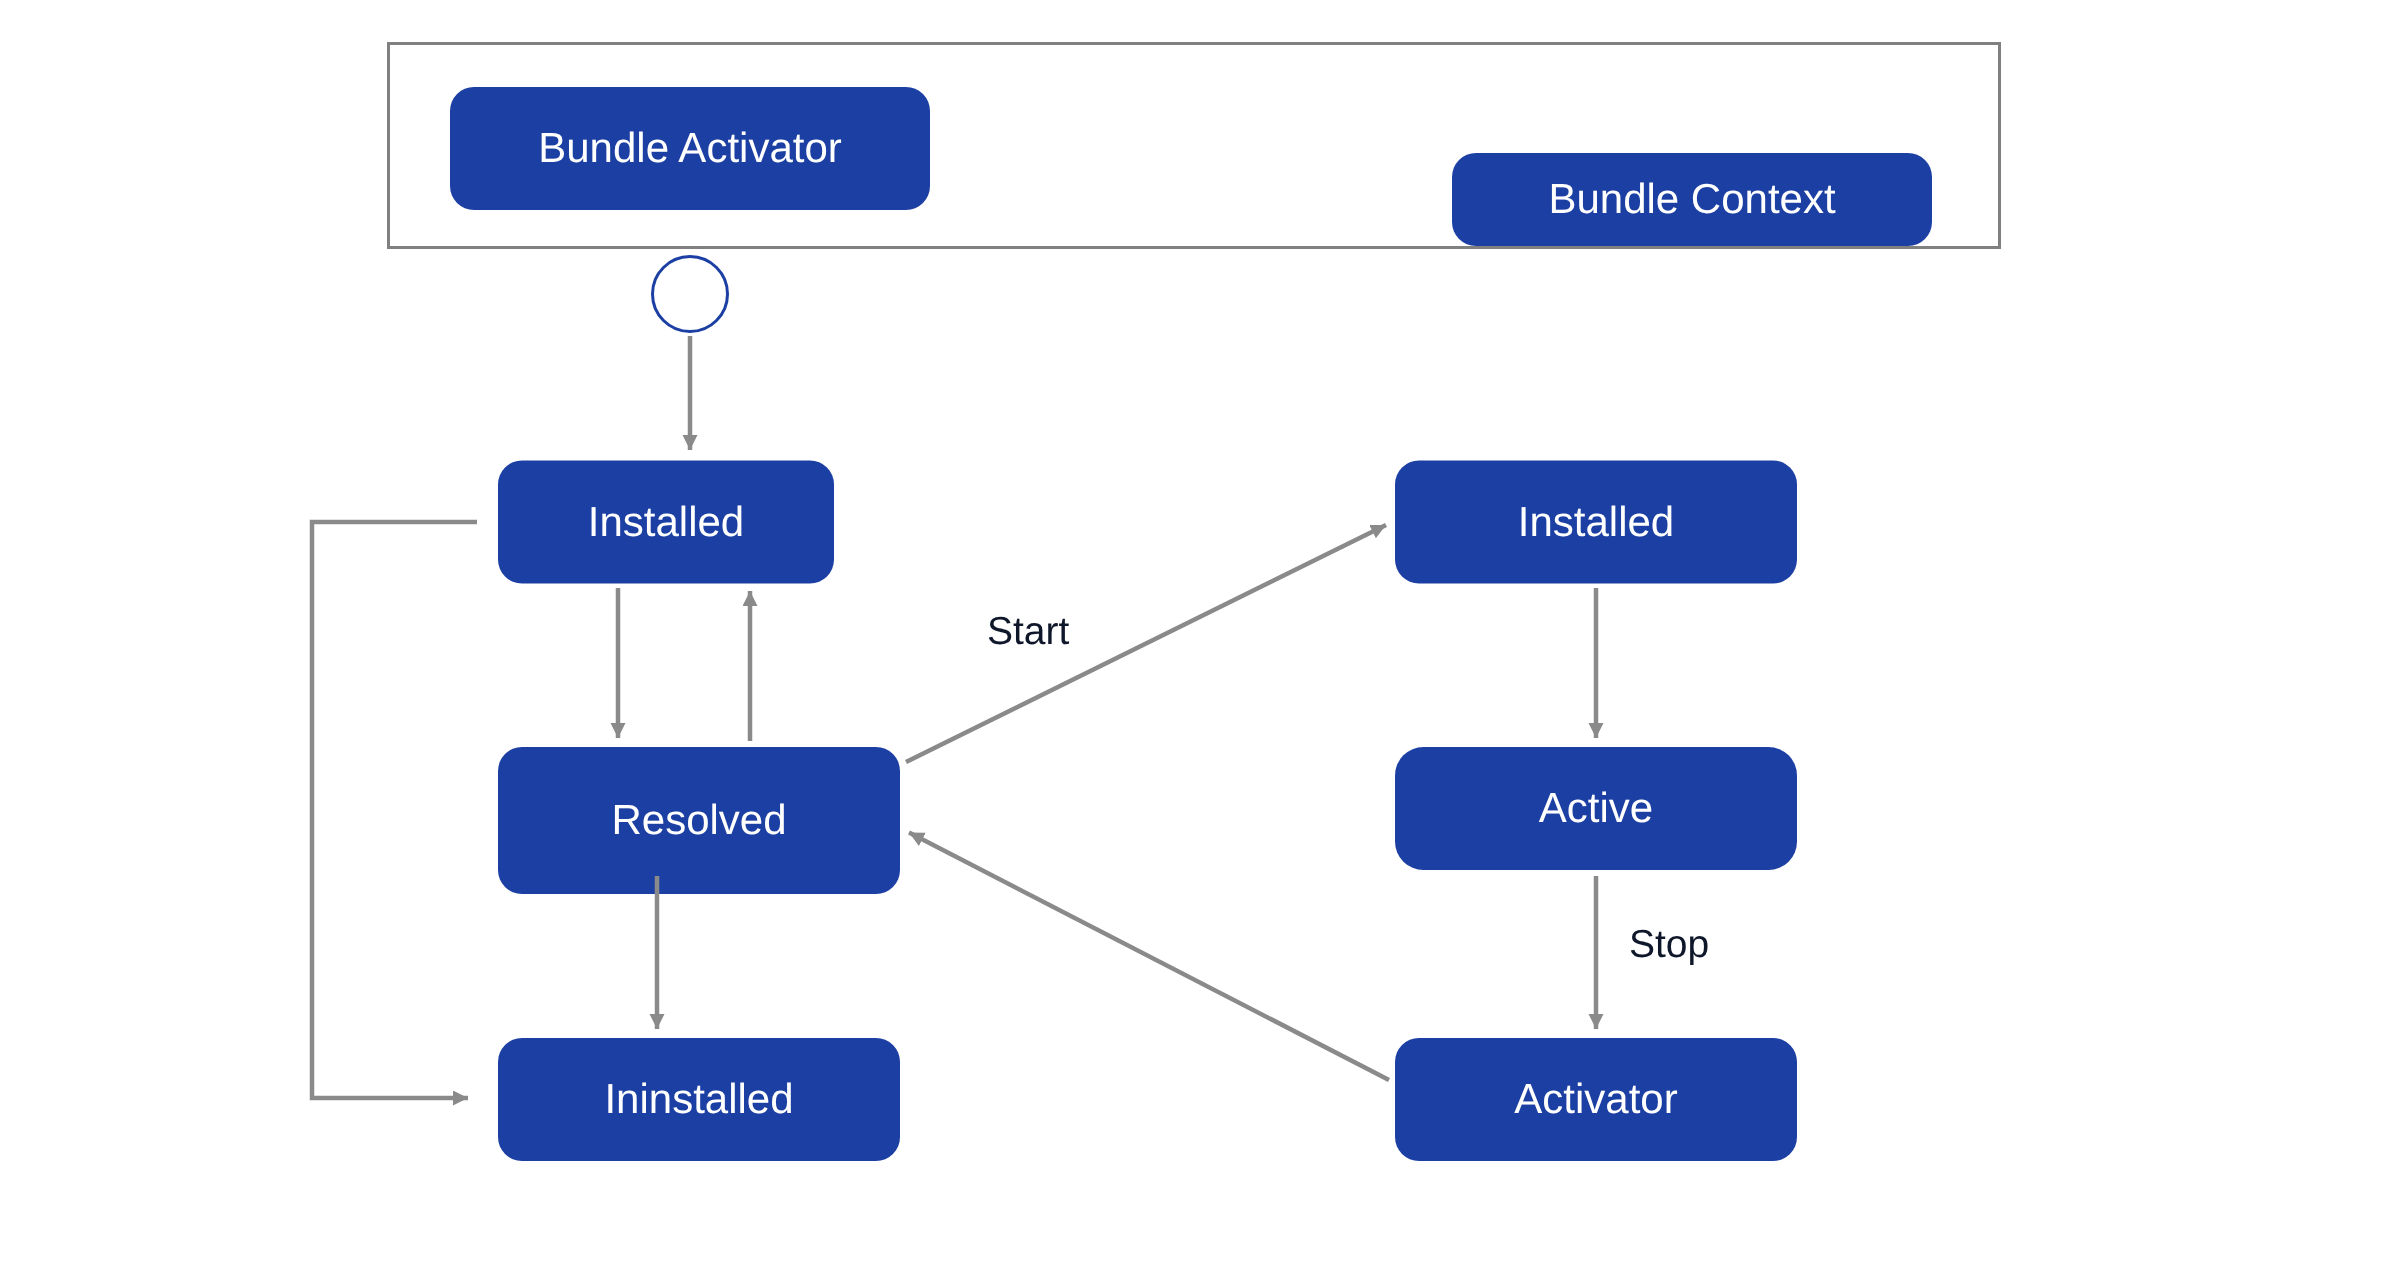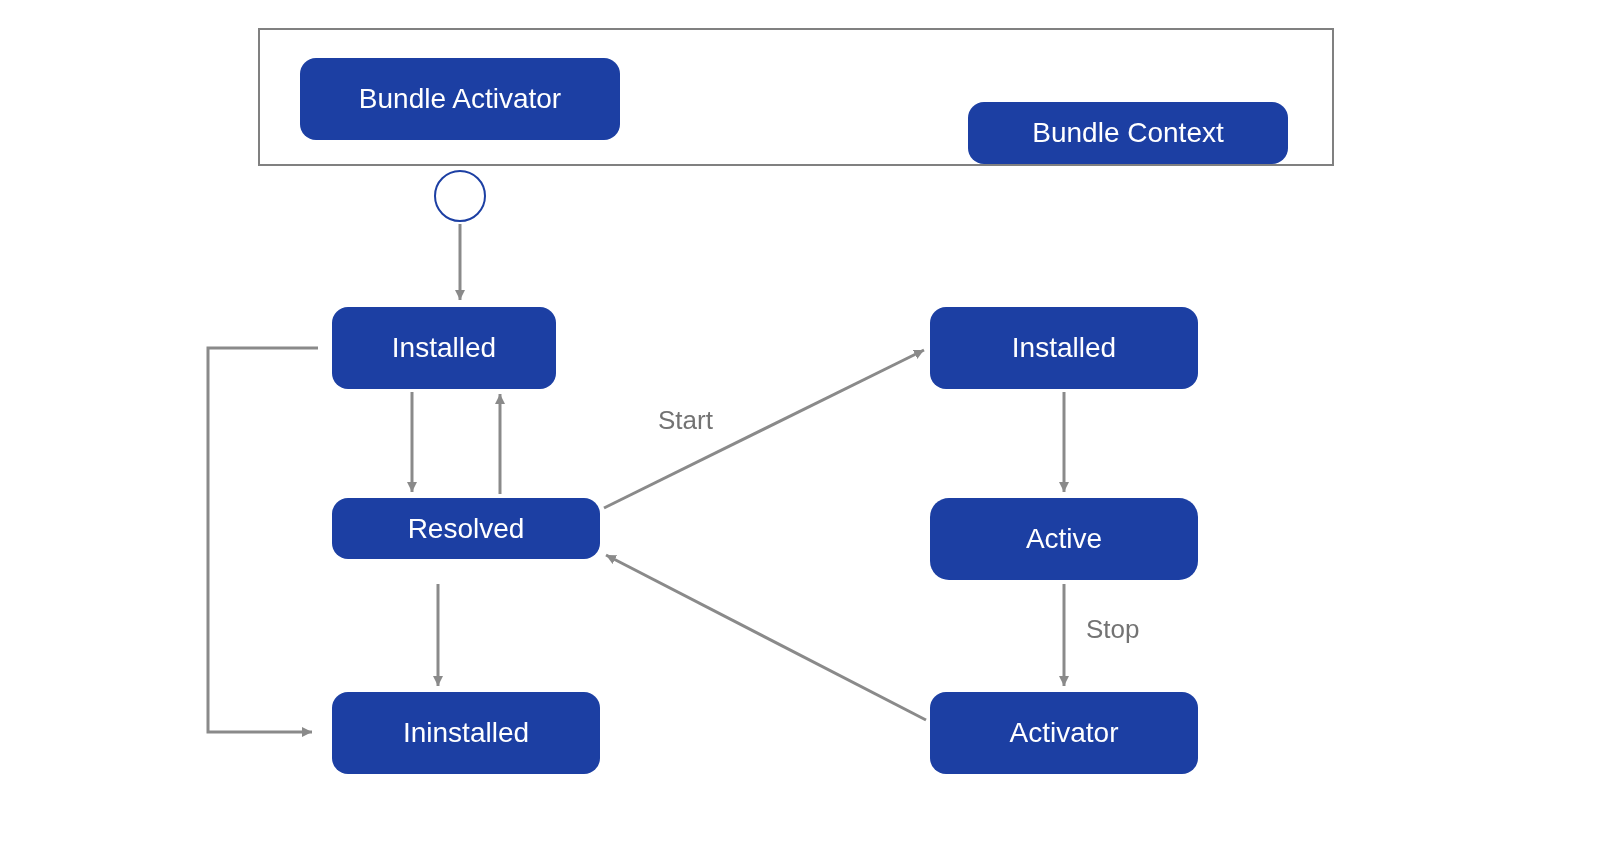--- a/index.html
+++ b/index.html
@@ -30,21 +30,21 @@
   }
   .circle {
     position: absolute;
     background: #ffffff;
     border: 2px solid #1c3fa3;
     border-radius: 50%;
     box-sizing: border-box;
   }
   .edge-label {
     position: absolute;
-    color: #737373;
+    color: #0f172a;
     font-size: 26px;
   }
   svg.overlay {
     position: absolute;
     left: 0;
     top: 0;
     width: 1600px;
     height: 851px;
     pointer-events: none;
   }
@@ -59,21 +59,21 @@
 </div>
 <div class="blue-node" style="left:968px; top:58px; width:320px; height:62px;margin-top:44px;">
   <span>Bundle Context</span>
 </div>
 
 <div class="circle" style="left:434px; top:170px; width:52px; height:52px;"></div>
 
 <div class="blue-node" style="left:332px; top:307px; width:224px; height:82px;">
   <span>Installed</span>
 </div>
-<div class="blue-node" style="left:332px; top:498px; width:268px; height:61px;">
+<div class="blue-node" style="left:332px; top:498px; width:268px; height:98px;">
   <span>Resolved</span>
 </div>
 <div class="blue-node" style="left:332px; top:692px; width:268px; height:82px;">
   <span>Ininstalled</span>
 </div>
 
 <div class="blue-node" style="left:930px; top:307px; width:268px; height:82px;">
   <span>Installed</span>
 </div>
 <div class="blue-node" style="left:930px; top:498px; width:268px; height:82px;border-radius:19px;">

